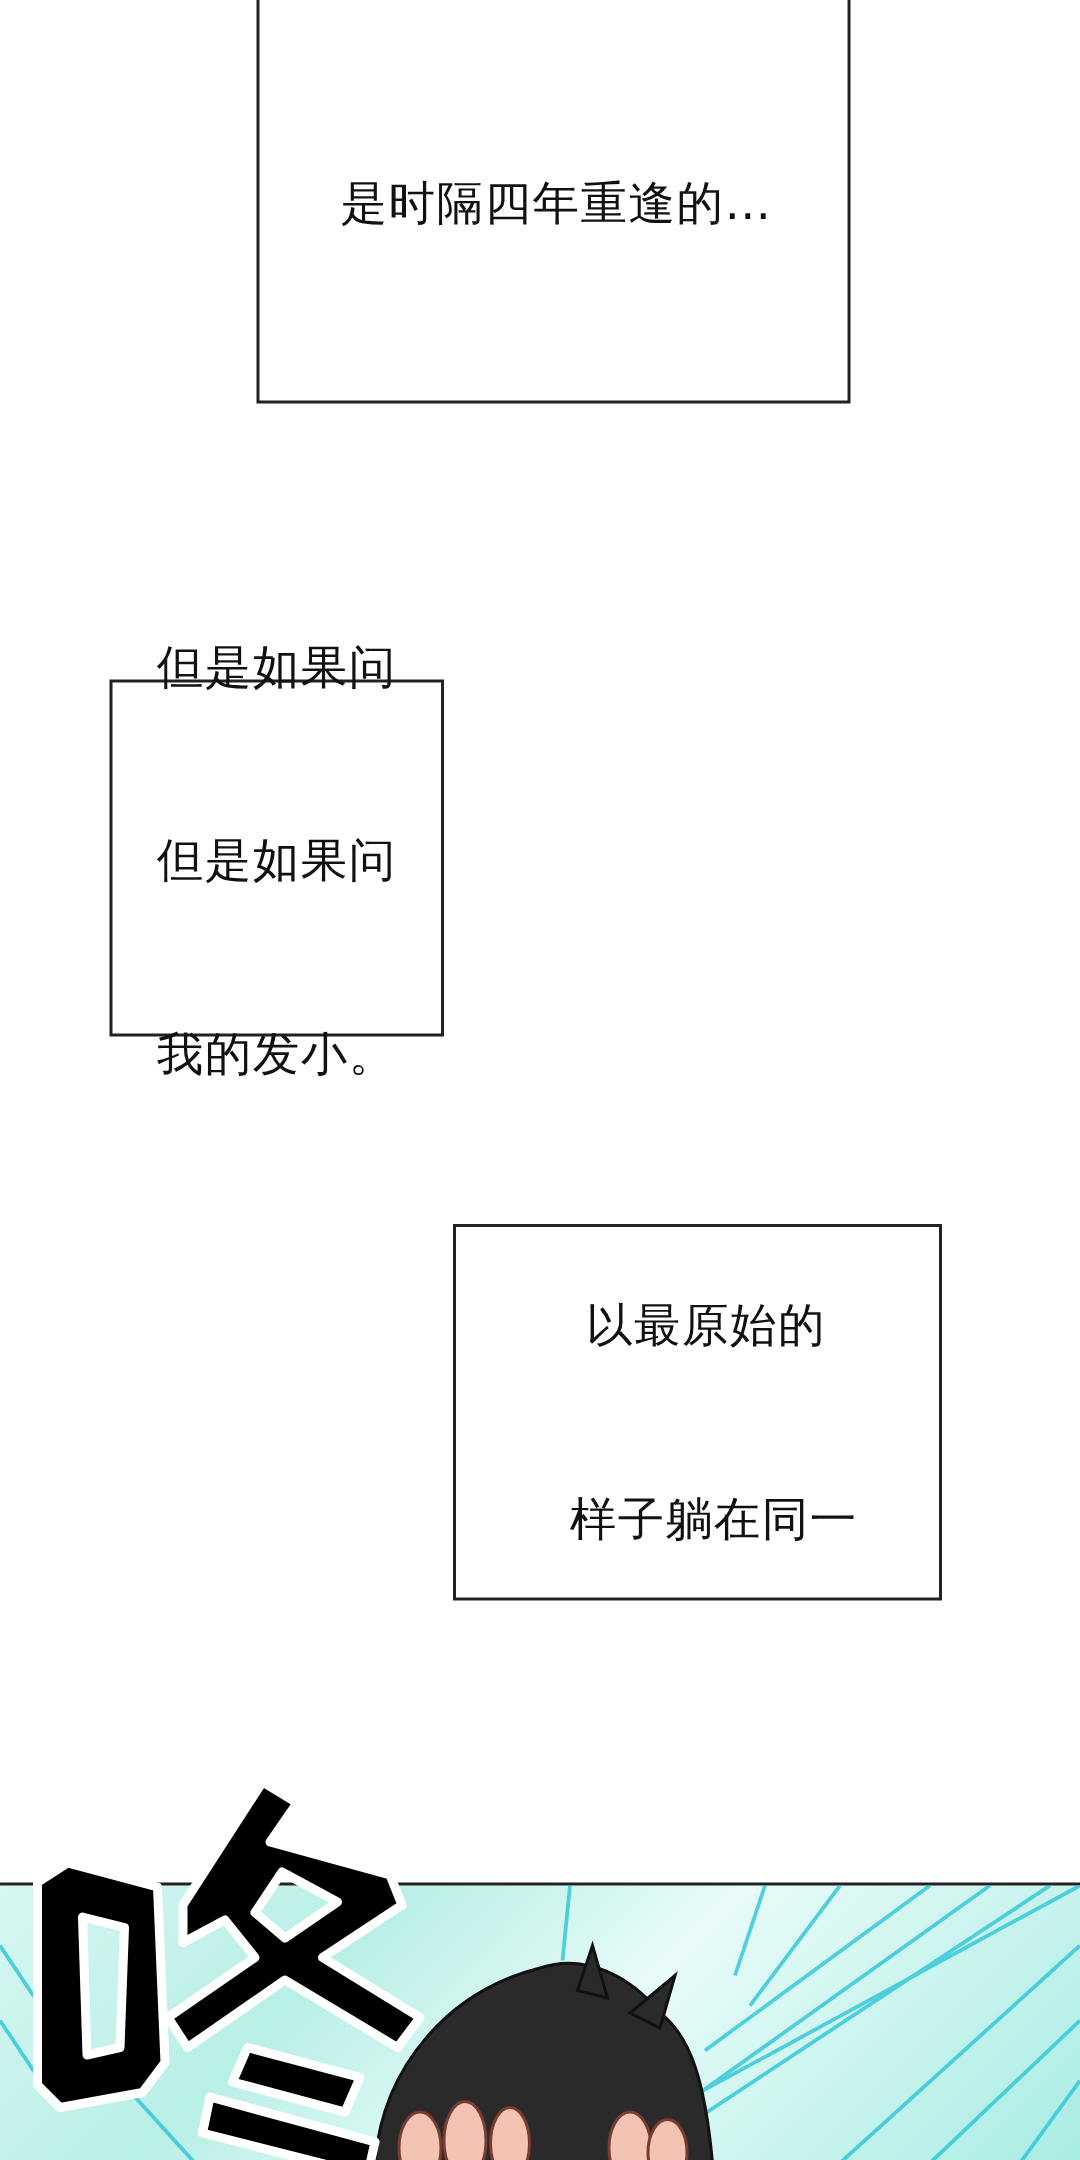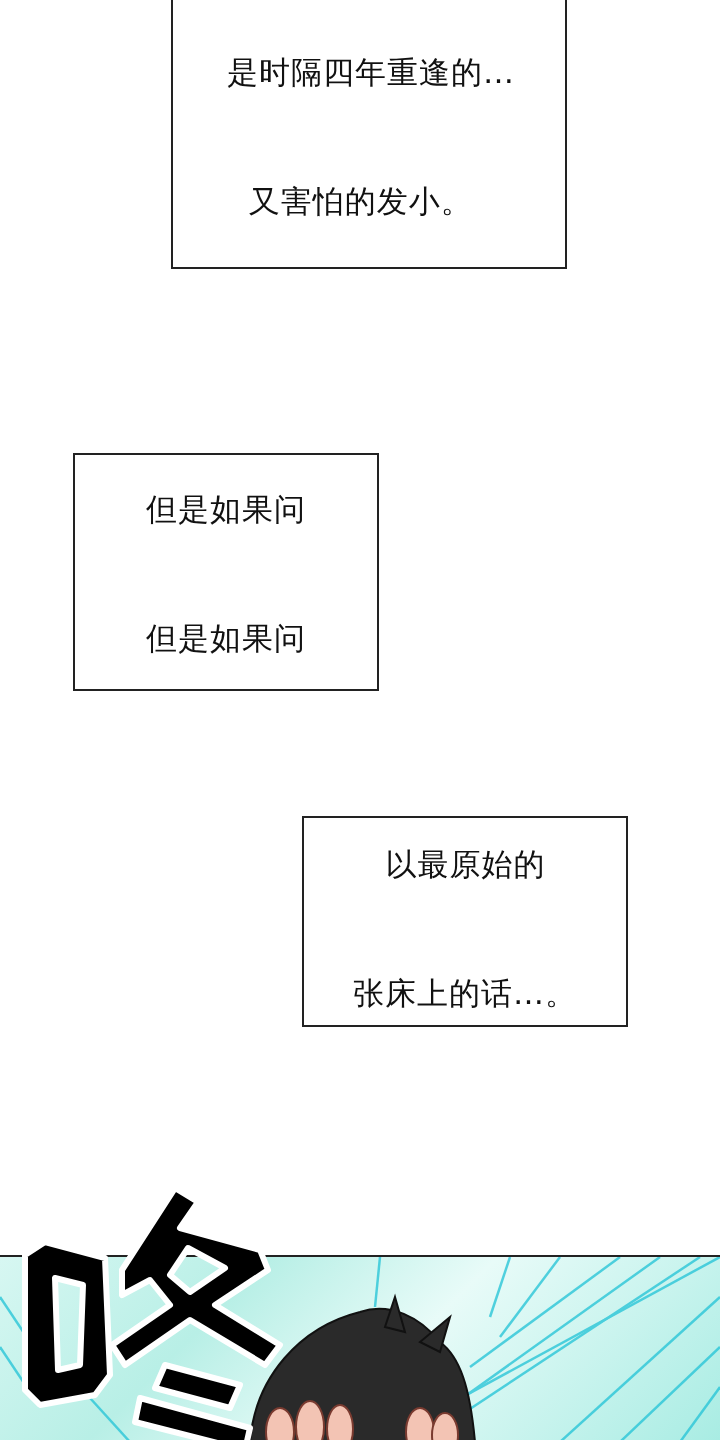--- a/index.html
+++ b/index.html
@@ -4,51 +4,51 @@
 <style>
   html, body { margin: 0; padding: 0; background: #ffffff; }
   body { width: 720px; height: 1440px; position: relative; overflow: hidden;
          font-family: "DejaVu Sans", "Liberation Sans", sans-serif; }
   .caption-box { position: absolute; background: #fff; border: 2px solid #222;
                  box-sizing: border-box; display: flex; align-items: center; justify-content: center; }
   .caption-text { font-size: 31px; line-height: 43px; color: #111; text-align: center;
                   white-space: pre; letter-spacing: 1px; }
   #box1 { left: 171px; top: -4px; width: 396px; height: 273px; }
   #box1 .caption-text { text-align: left; padding-left: 4px; padding-top: 8px; }
-  #box2 { left: 73px; top: 453px; width: 306px; height: 238px; }
+  #box2 { left: 73px; top: 453px; width: 223px; height: 238px; }
   #box2 .caption-text { text-align: left; padding-top: 4px; }
-  #box3 { left: 302px; top: 816px; width: 326px; height: 211px; }
+  #box3 { left: 302px; top: 816px; width: 326px; height: 251px; }
   #box3 .caption-text { text-align: left; padding-top: 14px; }
   .l-indent1 { display:block; }
   #panel { position: absolute; left: 0; top: 1255px; width: 720px; height: 185px;
            border-top: 2px solid #222; overflow: hidden;
            background: linear-gradient(135deg, #d7f7f2 0%, #b8efe6 30%, #e8fbf8 55%, #a8ece3 100%); }
   #sfx { position: absolute; left: 0; top: 1160px; width: 360px; height: 280px; }
 </style>
 </head>
 <body>
 
 <div class="caption-box" id="box1">
   <div class="caption-text">
     <span class="l-indent1">是时隔四年重逢的…</span>
-    <span class="l-indent1">  又害怕的发小。</span>
   </div>
 </div>
 
 <div class="caption-box" id="box2">
   <div class="caption-text">
     <span class="l-indent1">但是如果问</span>
     <span class="l-indent1">但是如果问</span>
+    <span class="l-indent1">我的发小。</span>
   </div>
 </div>
 
 <div class="caption-box" id="box3">
   <div class="caption-text">
     <span class="l-indent1">   以最原始的</span>
-    <span class="l-indent1">张床上的话…。</span>
+    <span class="l-indent1">  样子躺在同一</span>
   </div>
 </div>
 
 <div id="panel">
   <svg width="720" height="185" style="position:absolute;left:0;top:0">
     <g stroke="#2bc6d8" stroke-width="2.5" opacity="0.8">
       <line x1="720" y1="0" x2="380" y2="185"></line>
       <line x1="700" y1="0" x2="420" y2="185"></line>
       <line x1="660" y1="0" x2="450" y2="150"></line>
       <line x1="620" y1="0" x2="470" y2="110"></line>

